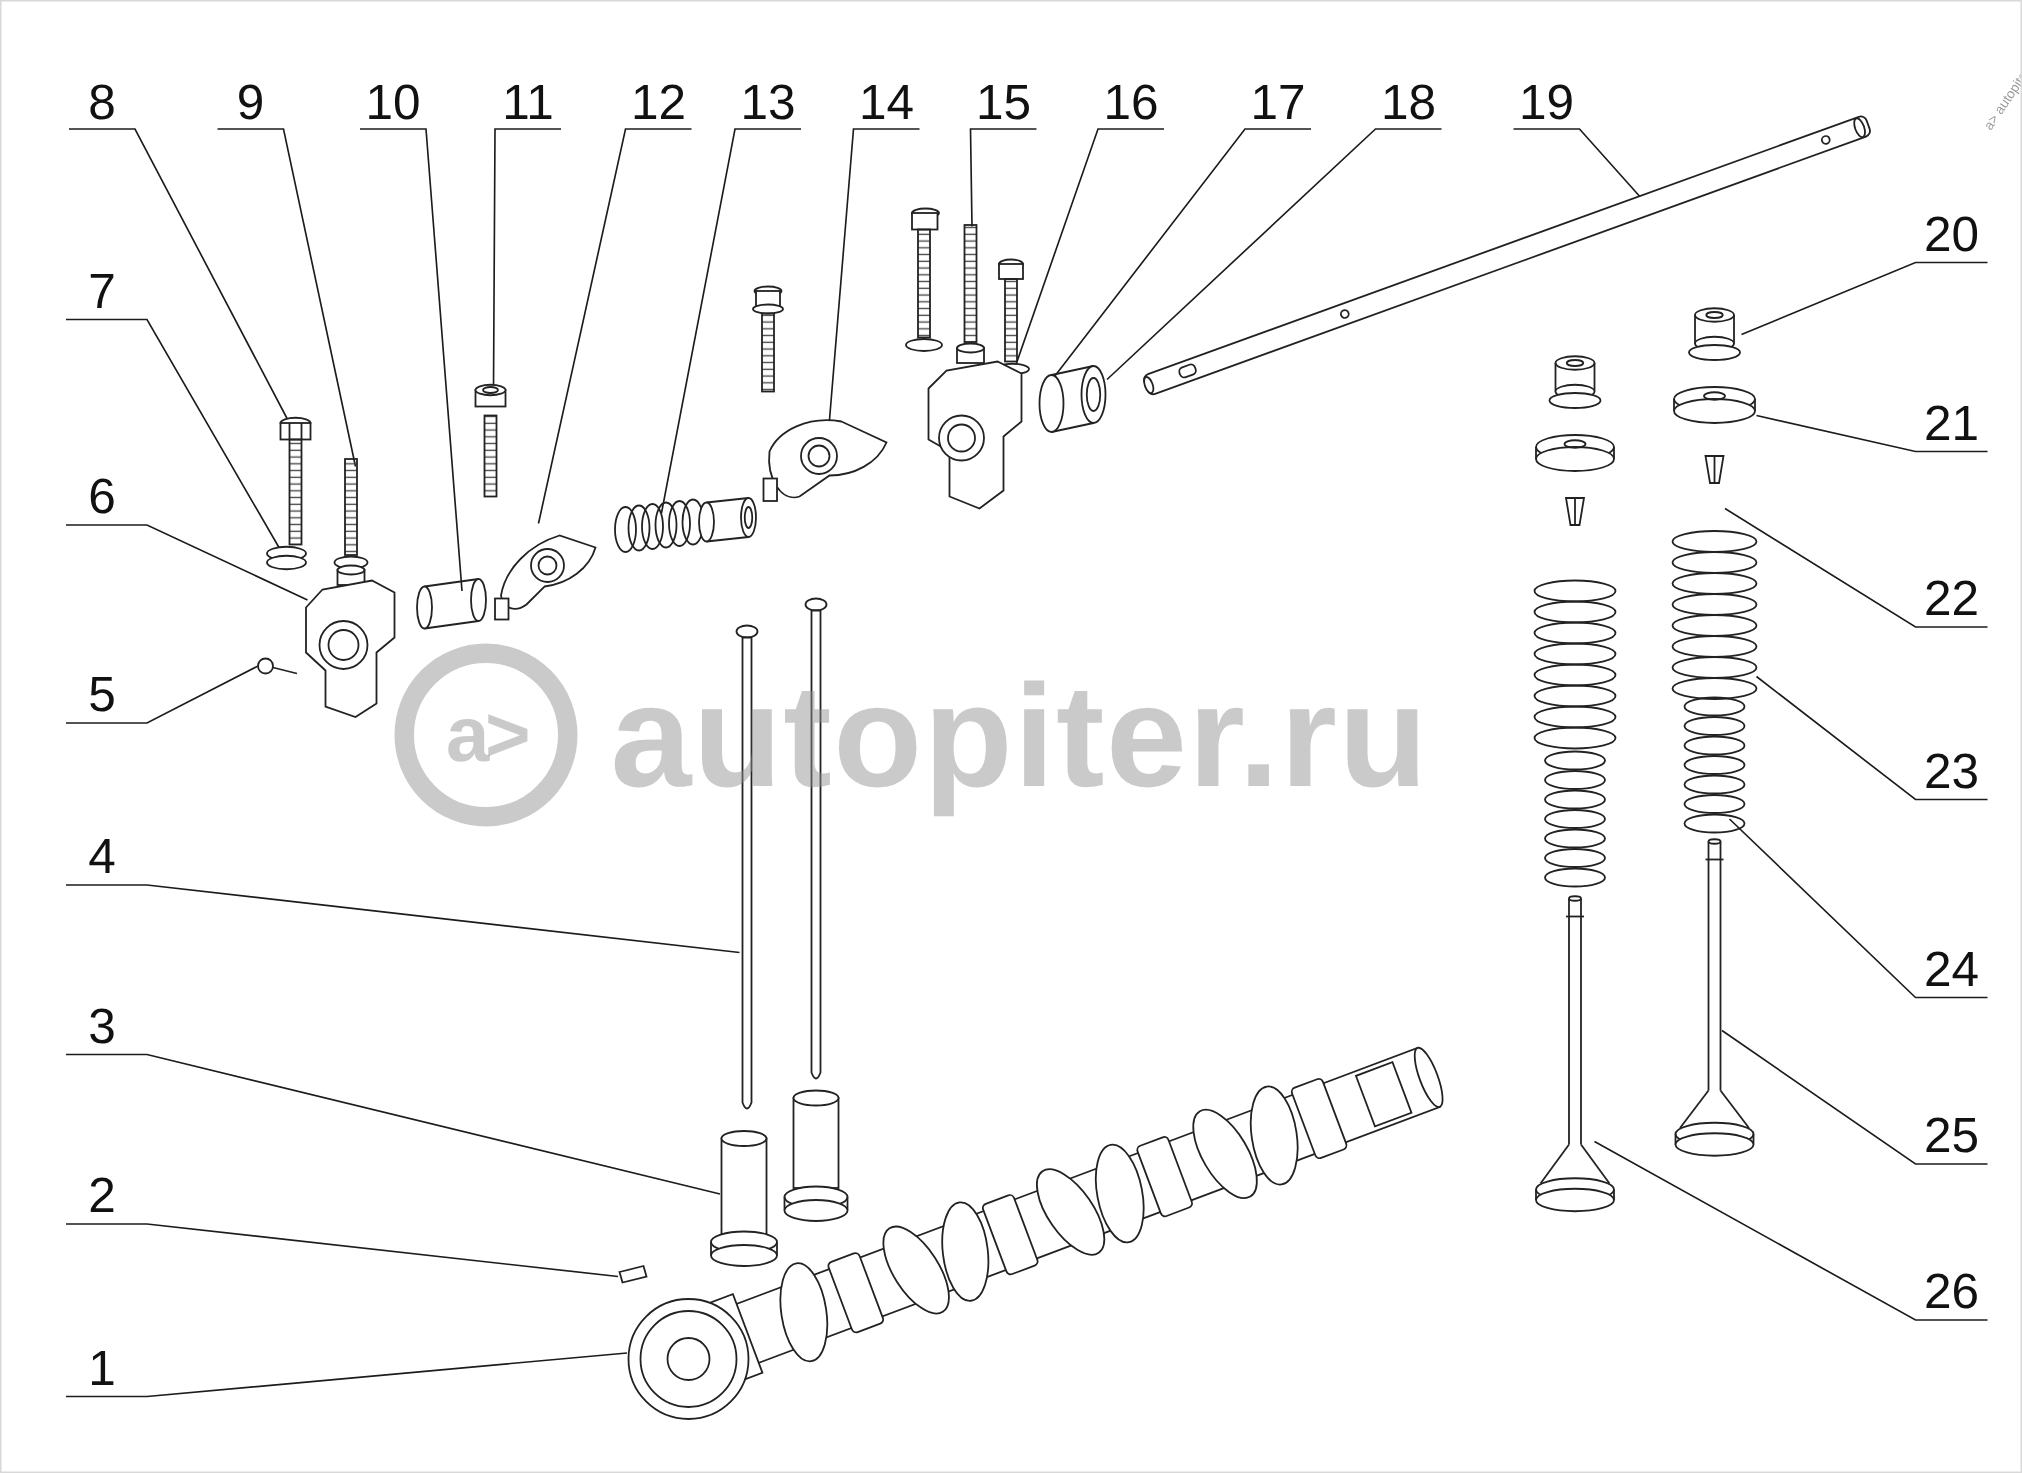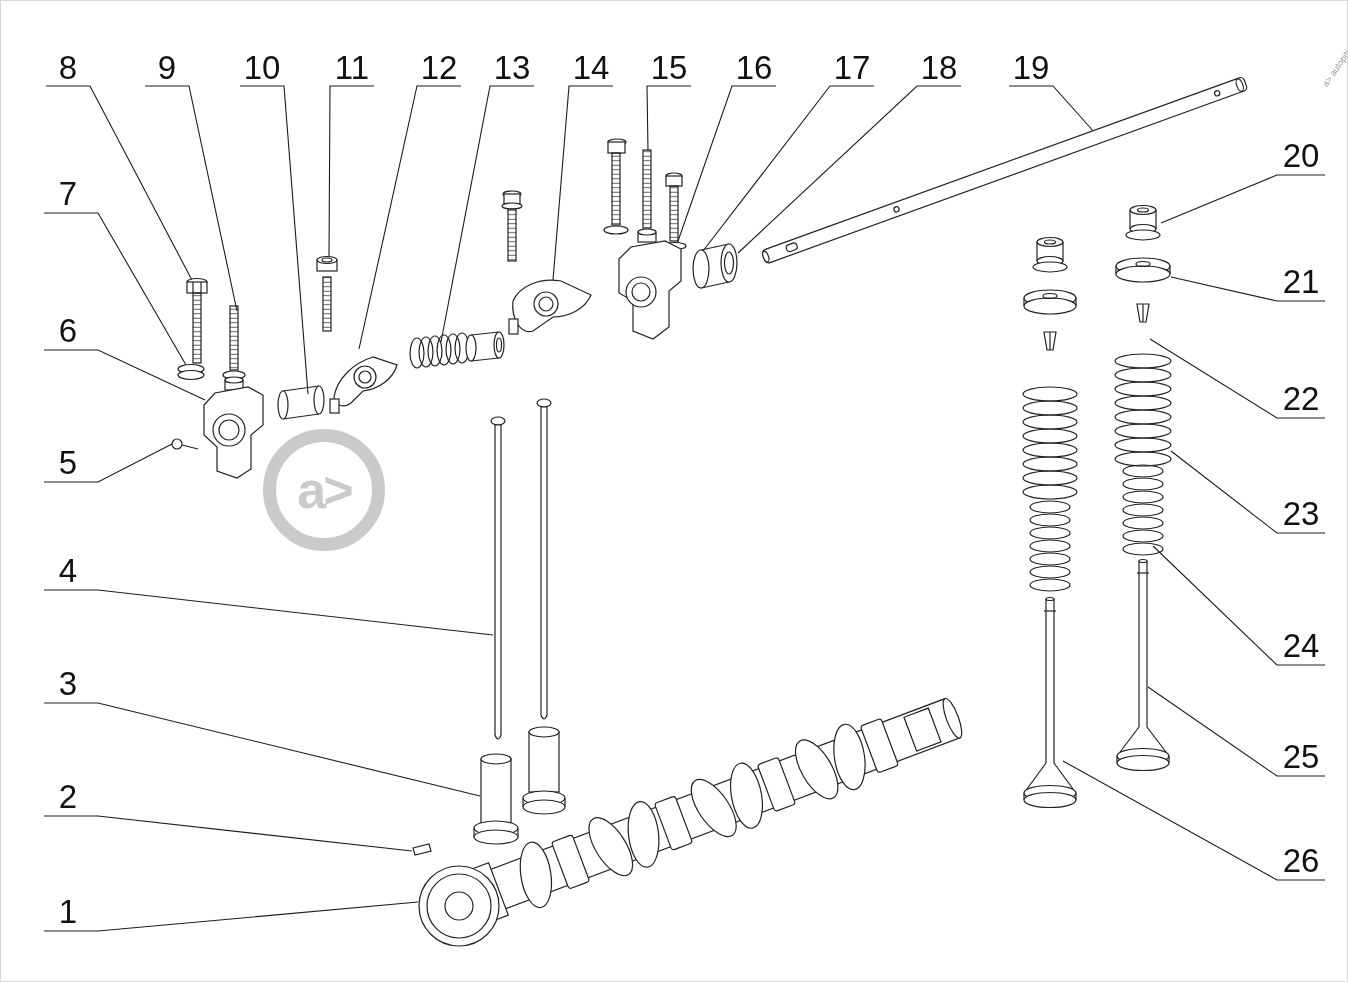--- a/index.html
+++ b/index.html
@@ -386,17 +386,18 @@
     <text x="1300" y="409">22</text>
     <text x="1300" y="524">23</text>
     <text x="1300" y="656">24</text>
     <text x="1300" y="767">25</text>
     <text x="1300" y="871">26</text>
   </g>
 </svg>
 
   <div class="watermark">
     <div class="wm-logo">a&gt;</div>
+    <div class="wm-text">autopiter.ru</div>
   </div>
 
   <div class="corner-wm">a&gt; autopiter.ru</div>
 
 </div>
 
 </body></html>

